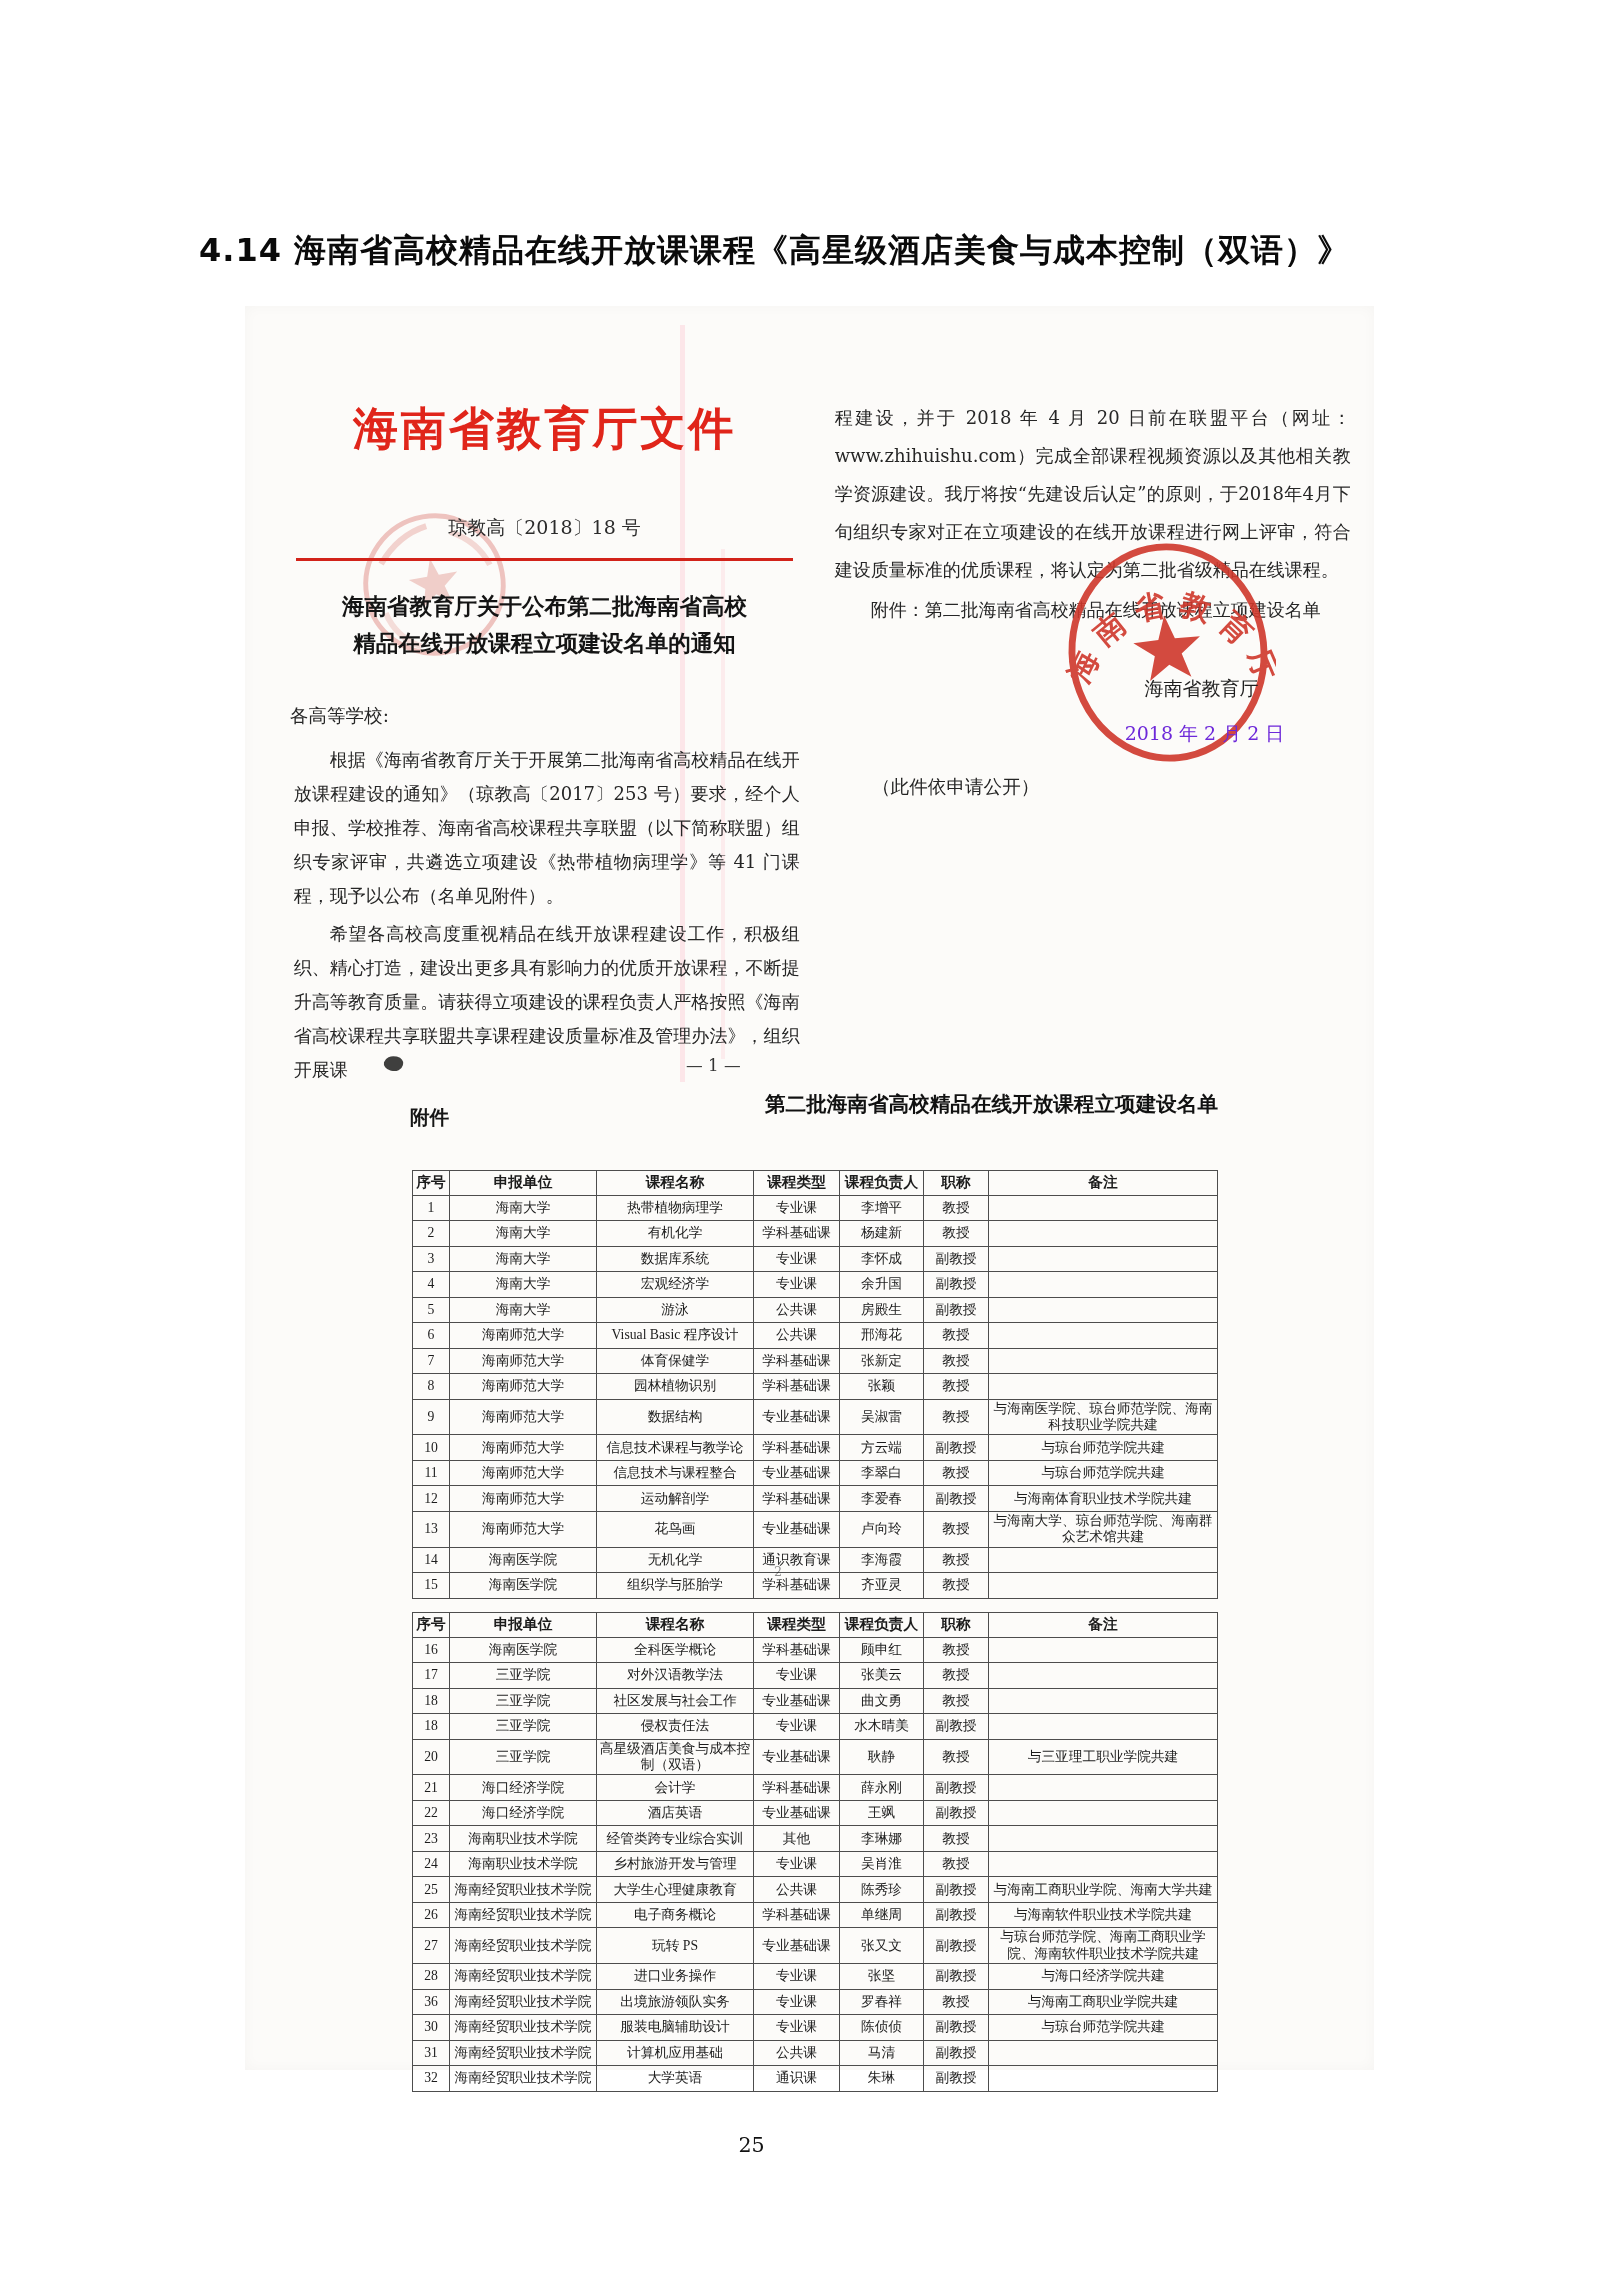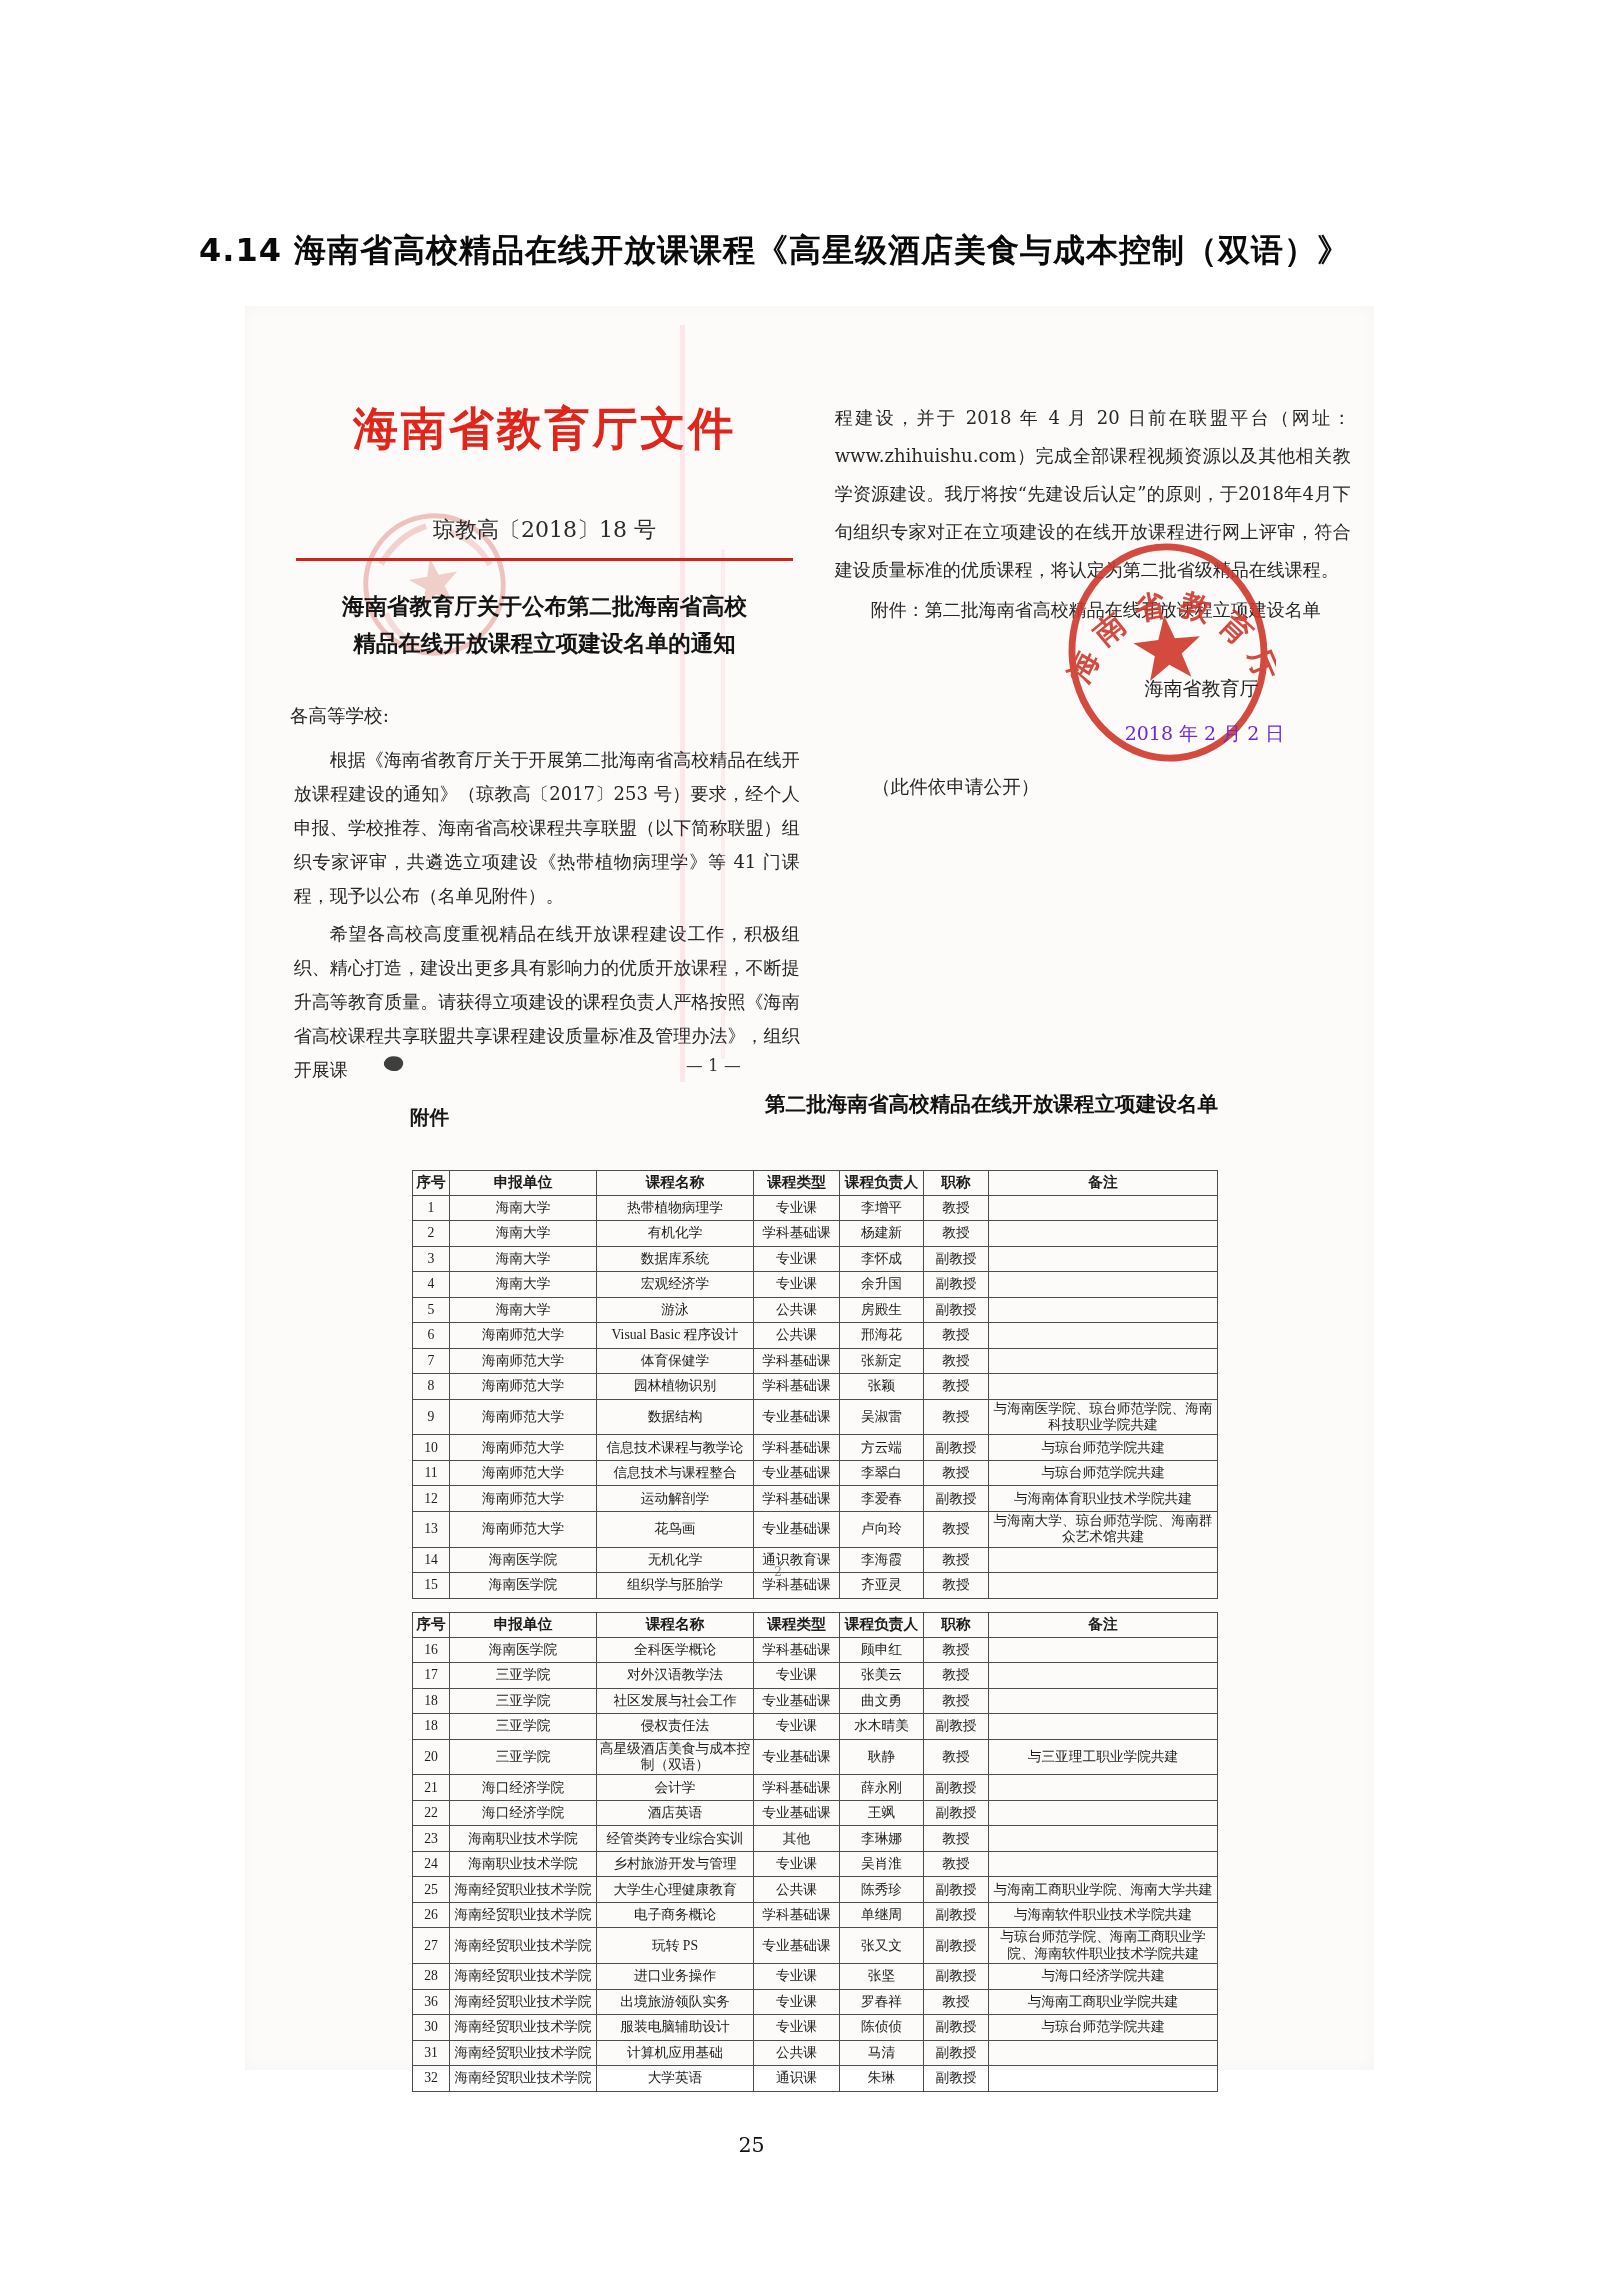--- a/index.html
+++ b/index.html
@@ -26,21 +26,21 @@
     position:absolute;left:384px;top:1056px;width:18.6px;height:14.7px;
     background:#1d1d1d;border-radius:60% 40% 55% 45%;opacity:.85;transform:rotate(14deg);
   }
   
   .col-left{position:absolute;left:274px;top:323px;width:541px;height:757px;}
   .col-right{position:absolute;left:821px;top:323px;width:541px;height:757px;}
   .masthead{
     position:absolute;top:76px;left:0;width:100%;text-align:center;
     font-size:45px;font-weight:bold;color:#e0251a;letter-spacing:2.9px;
   }
-  .docnum{position:absolute;top:192px;left:0;width:100%;text-align:center;font-size:22px;color:#2b2b2b;}
+  .docnum{position:absolute;top:192px;left:0;width:100%;text-align:center;font-size:19px;color:#2b2b2b;}
   .redline{position:absolute;top:235px;left:21.6px;right:21.6px;height:2.9px;background:#d2231a;}
   .letter-title{
     position:absolute;top:265px;left:0;width:100%;text-align:center;
     font-size:22.5px;font-weight:bold;line-height:37px;color:#141414;
   }
   .salutation{position:absolute;top:380px;left:15.7px;font-size:18.6px;}
   .para-block{position:absolute;top:416px;left:15.7px;width:514px;}
   .para-block p{margin:4px;font-size:18px;line-height:34px;text-align:justify;text-indent:2em;}
   .pg-footer{position:absolute;left:686px;top:1055px;font-size:16.7px;color:#333;}
   .right-flow{position:absolute;top:38px;left:13.7px;width:516px;margin-top:38px;}

